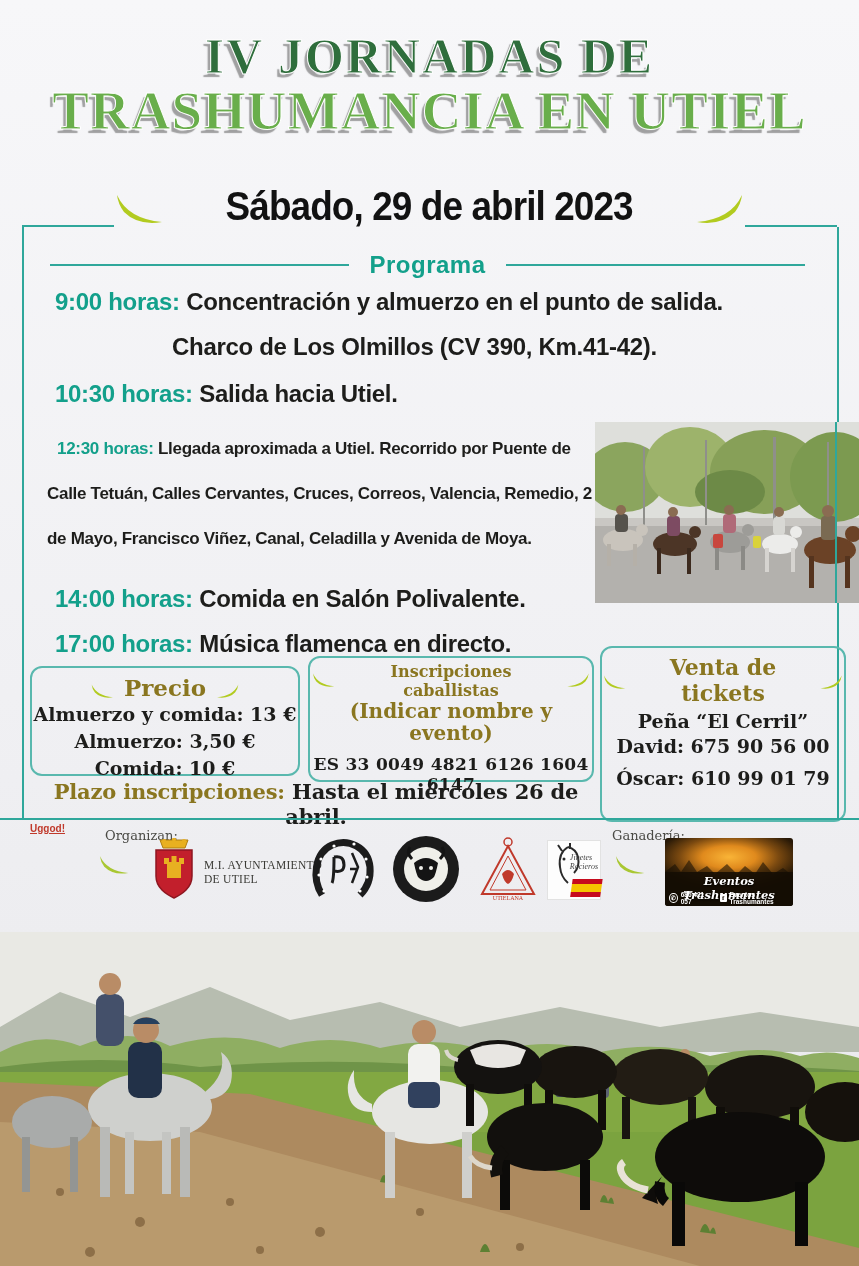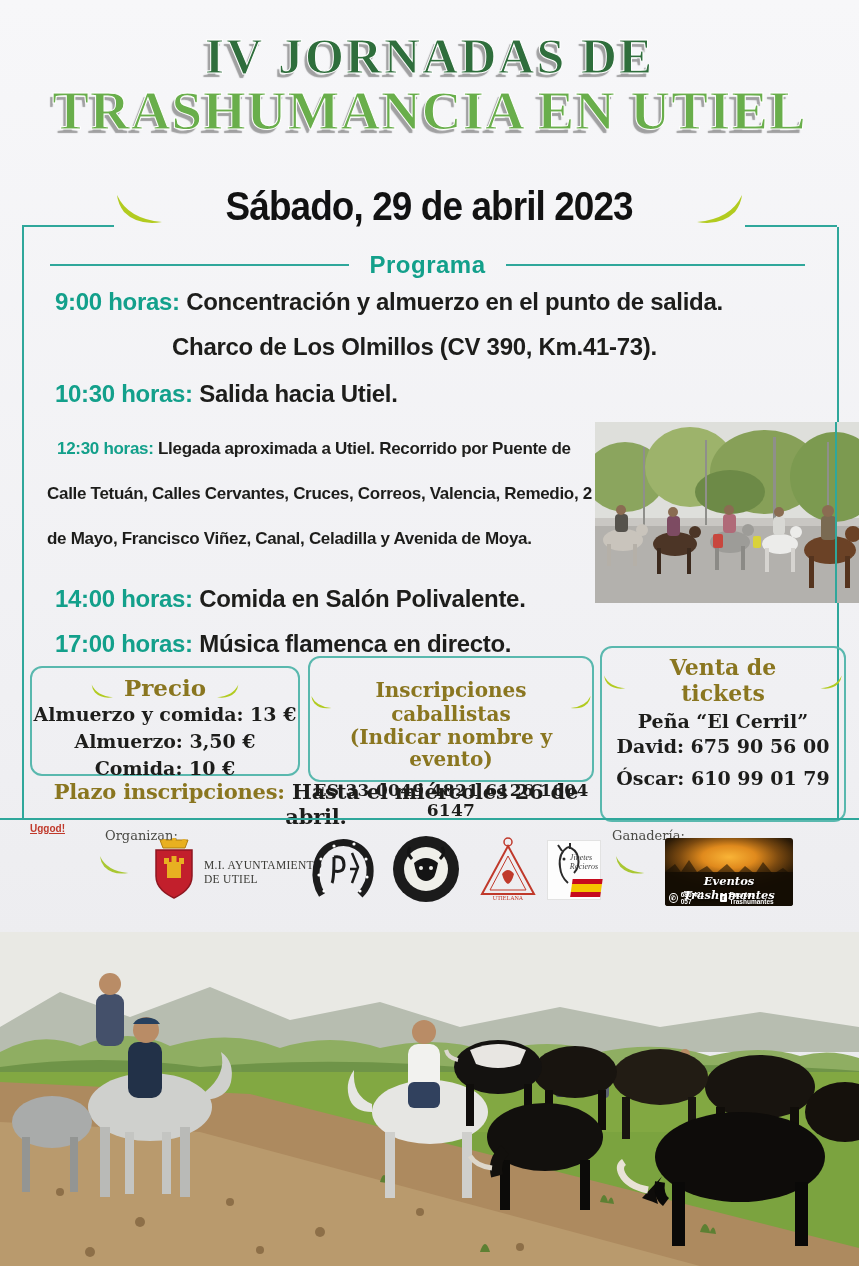--- a/index.html
+++ b/index.html
@@ -50,21 +50,21 @@
     font-family:"DejaVu Serif",serif;}
   .olive{color:#8a7620;font-weight:bold;}
   .ibox .head{display:flex;align-items:center;justify-content:center;gap:6px;
     font-size:23px;margin-top:6px;}
   .mini-horn{width:30px;height:18px;}
   .mini-horn svg{width:100%;height:100%;}
   .mini-horn.flip{transform:scaleX(-1);}
   .price-box{left:30px;top:666px;width:266px;height:106px;}
   .price-box .ln{font-size:19px;font-weight:bold;line-height:27px;}
   .insc-box{left:308px;top:656px;width:282px;height:122px;}
-  .insc-box .head{font-size:20px;margin-top:20px;}
+  .insc-box .head{font-size:16px;margin-top:4px;}
   .insc-box .sub{font-size:20px;line-height:22px;}
   .insc-box .iban{font-size:17px;font-weight:bold;margin-top:10px;letter-spacing:.3px;}
   .venta-box{left:600px;top:646px;width:242px;height:172px;}
   .venta-box .head{font-size:22px;}
   .venta-box .nm{font-size:19px;font-weight:bold;line-height:25px;margin-top:3px;}
   .venta-box .ph{font-size:19px;font-weight:bold;line-height:25px;text-align:center;}
   .venta-box .gap{height:7px;}
   .plazo{left:30px;top:779px;width:572px;text-align:center;
     font-family:"DejaVu Serif",serif;font-size:21px;font-weight:bold;letter-spacing:-.2px;}
 
@@ -125,21 +125,21 @@
     <div class="hl"></div>
     <div class="word">Programa</div>
     <div class="hl"></div>
   </div>
 
   <div class="abs sched" style="left:55px;top:288px;">
     <span class="time">9:00 horas:</span>
     <span class="txt">Concentración y almuerzo en el punto de salida.</span>
   </div>
   <div class="abs sched" style="left:172px;top:333px;">
-    <span class="txt">Charco de Los Olmillos (CV 390, Km.41-73).</span>
+    <span class="txt">Charco de Los Olmillos (CV 390, Km.41-42).</span>
   </div>
   <div class="abs sched" style="left:55px;top:380px;">
     <span class="time">10:30 horas:</span>
     <span class="txt">Salida hacia Utiel.</span>
   </div>
   <div class="abs sched-par" style="left:47px;top:426px;">
     <span class="time" style="color:#13a08b">12:30 horas:</span>
     <span class="txt">Llegada aproximada a Utiel. Recorrido por Puente de Calle Tetuán, Calles Cervantes, Cruces, Correos, Valencia, Remedio, 2 de Mayo, Francisco Viñez, Canal, Celadilla y Avenida de Moya.</span>
   </div>
   <div class="abs sched" style="left:55px;top:585px;">

